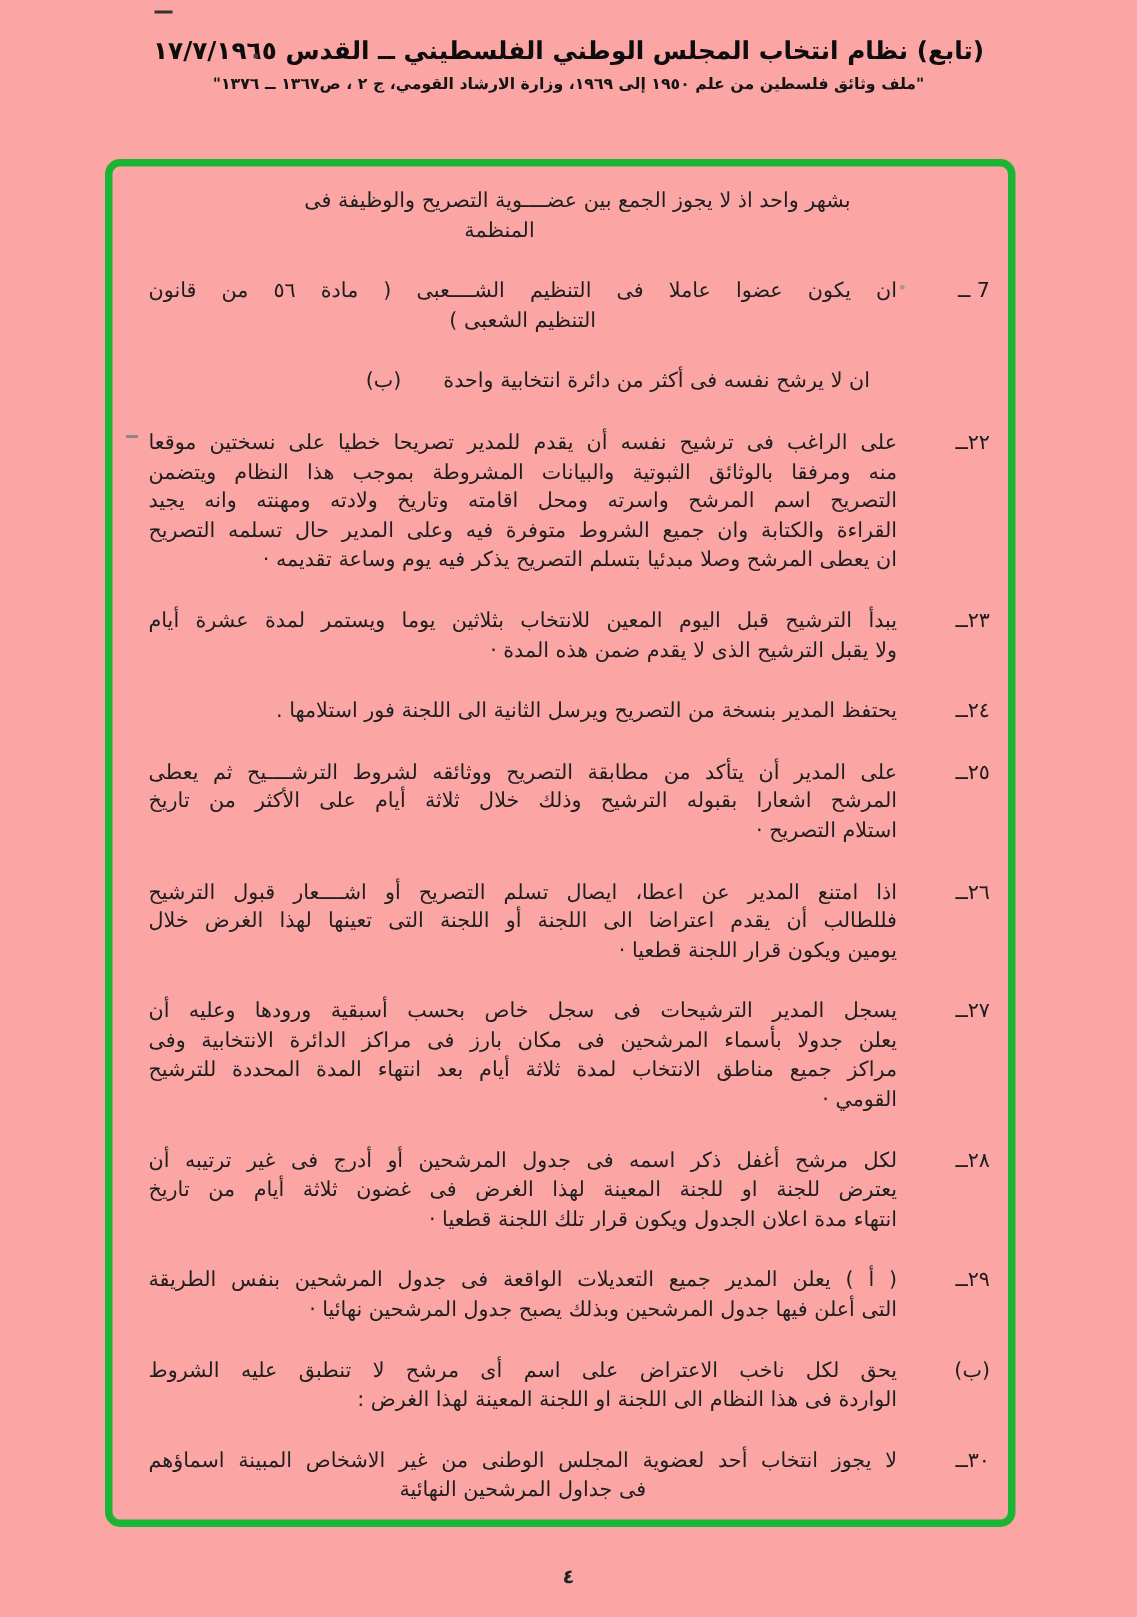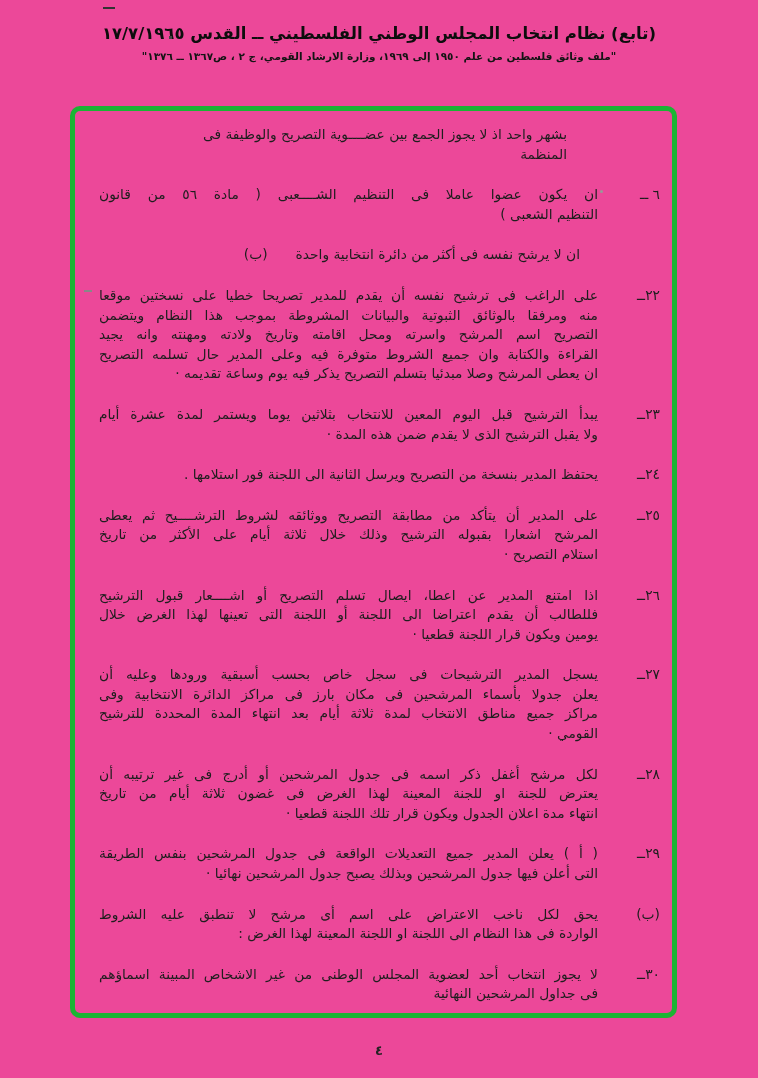--- a/index.html
+++ b/index.html
@@ -1,20 +1,20 @@
 <!DOCTYPE html>
 <html lang="ar"><head>
 <meta charset="utf-8">
 <style>
   html,body { margin:0; padding:0; }
   body { background:#ffffff; }
   .page {
     position:relative;
     width:758px; height:1078px;
-    background:#ec4899;
+    background:#fca5a5;
     overflow:hidden;
     font-family:"DejaVu Sans", sans-serif;
     direction:rtl;
   }
   
   .doc-header { position:absolute; top:24px; left:0; right:0; text-align:center; color:#0d0d0d; }
   .doc-title  { font-size:16.5px; font-weight:bold; letter-spacing:0; }
   .doc-source { font-size:10.5px; font-weight:bold; margin-top:7px; color:#141414; }
 
   
@@ -29,21 +29,21 @@
   }
 
   
   .item { display:flex; direction:rtl; align-items:flex-start; margin-bottom:21px; color:#1e1e1e; font-size:13.8px; }
   .item:last-child { margin-bottom:0; }
   .num  { flex:0 0 62px; white-space:nowrap; line-height:19.6px; }
   .body { flex:1 1 auto; min-width:0; }
   .ln   { line-height:19.6px; min-height:19.6px; }
   .ln.j { text-align:justify; text-align-last:justify; }
   .ln.r { text-align:right; }
-  .ln.c { }
+  .ln.c { text-align:center; }
 
   
   .item.lead .body { margin-right:93px; }
 
   
   .item.label-left { justify-content:flex-start; }
   .item.label-left .body { flex:0 0 auto; order:1; margin-right:80px; max-width:330px; }
   .item.label-left .num  { flex:0 0 auto; order:2; margin-right:28px; }
 
   
@@ -69,21 +69,21 @@
 
   <div class="green-box" id="items-container" style="border-color: rgb(27, 180, 52);">
       <div class="item lead">
 
     <div class="body">
           <div class="ln r">بشهر واحد اذ لا يجوز الجمع بين عضــــوية التصريح والوظيفة فى</div>
           <div class="ln c">المنظمة</div>
         </div>
   </div>
       <div class="item">
-    <div class="num">٦ ــ</div>
+    <div class="num">7 ــ</div>
     <div class="body">
           <div class="ln j">ان يكون عضوا عاملا فى التنظيم الشــــعبى ( مادة ٥٦ من قانون</div>
           <div class="ln c">التنظيم الشعبى )</div>
         </div>
   </div>
       <div class="item label-left">
     <div class="num">(ب)</div>
     <div class="body">
           <div class="ln r">ان لا يرشح نفسه فى أكثر من دائرة انتخابية واحدة</div>
         </div>

